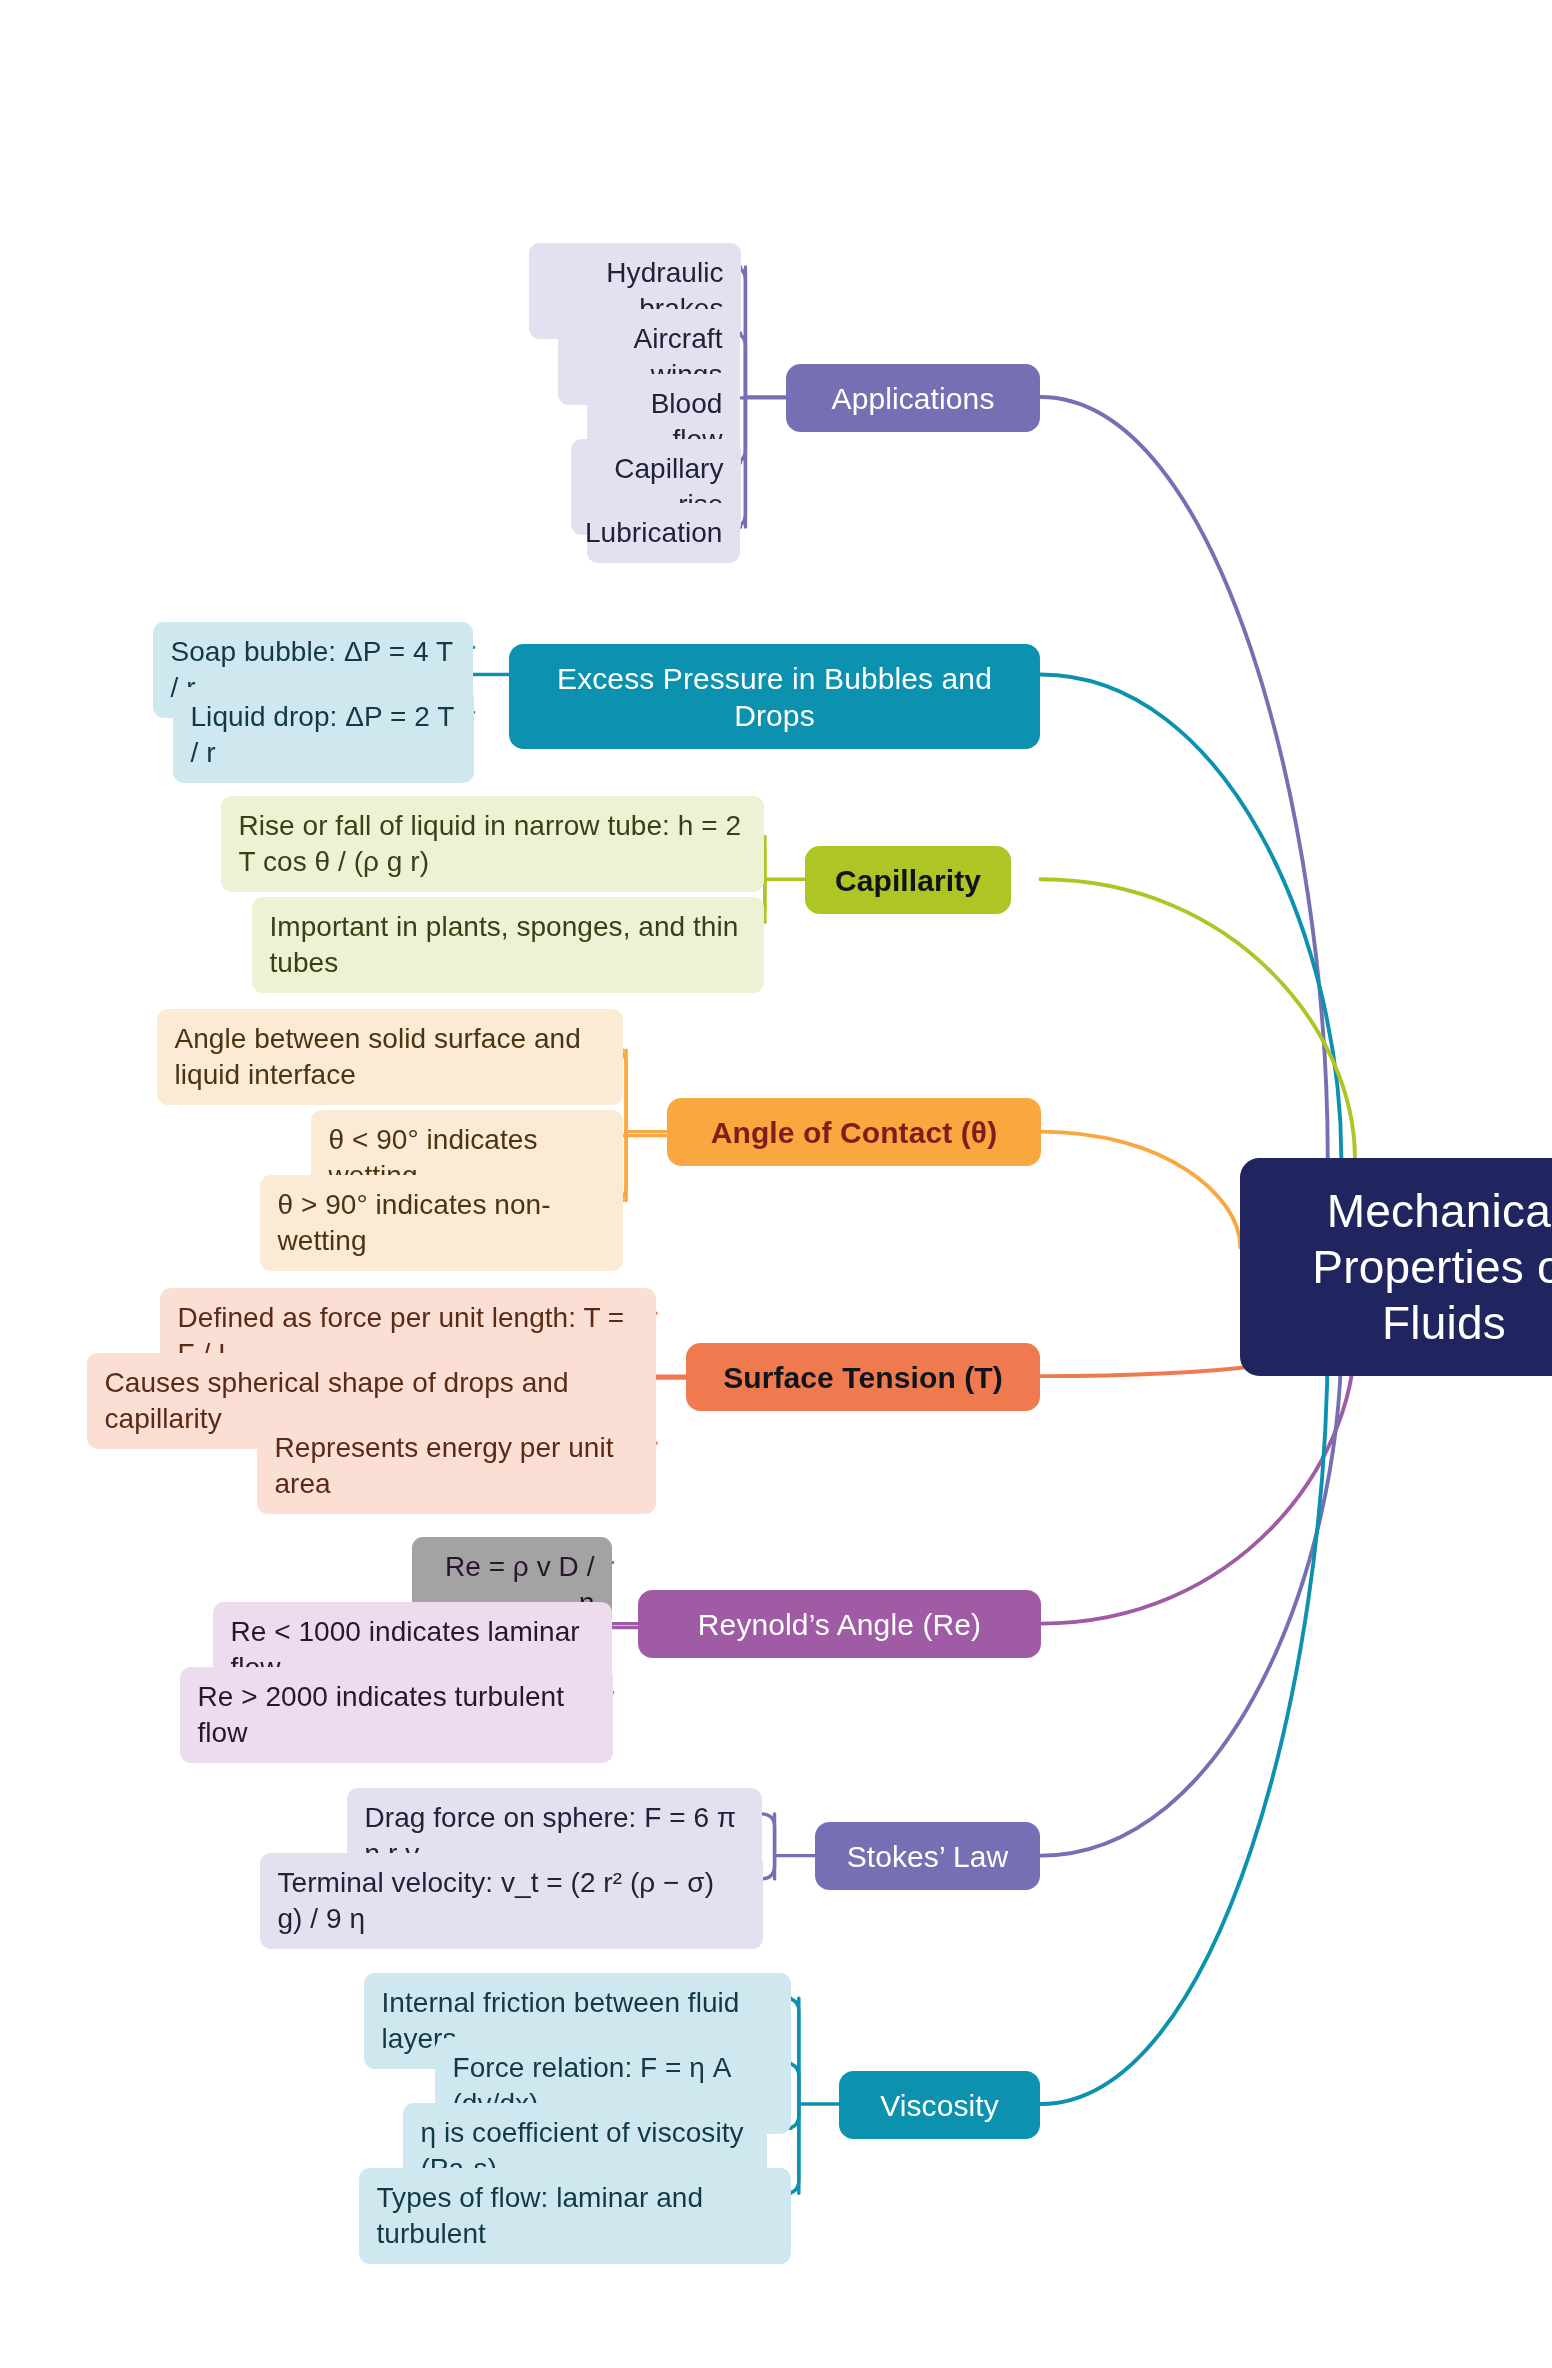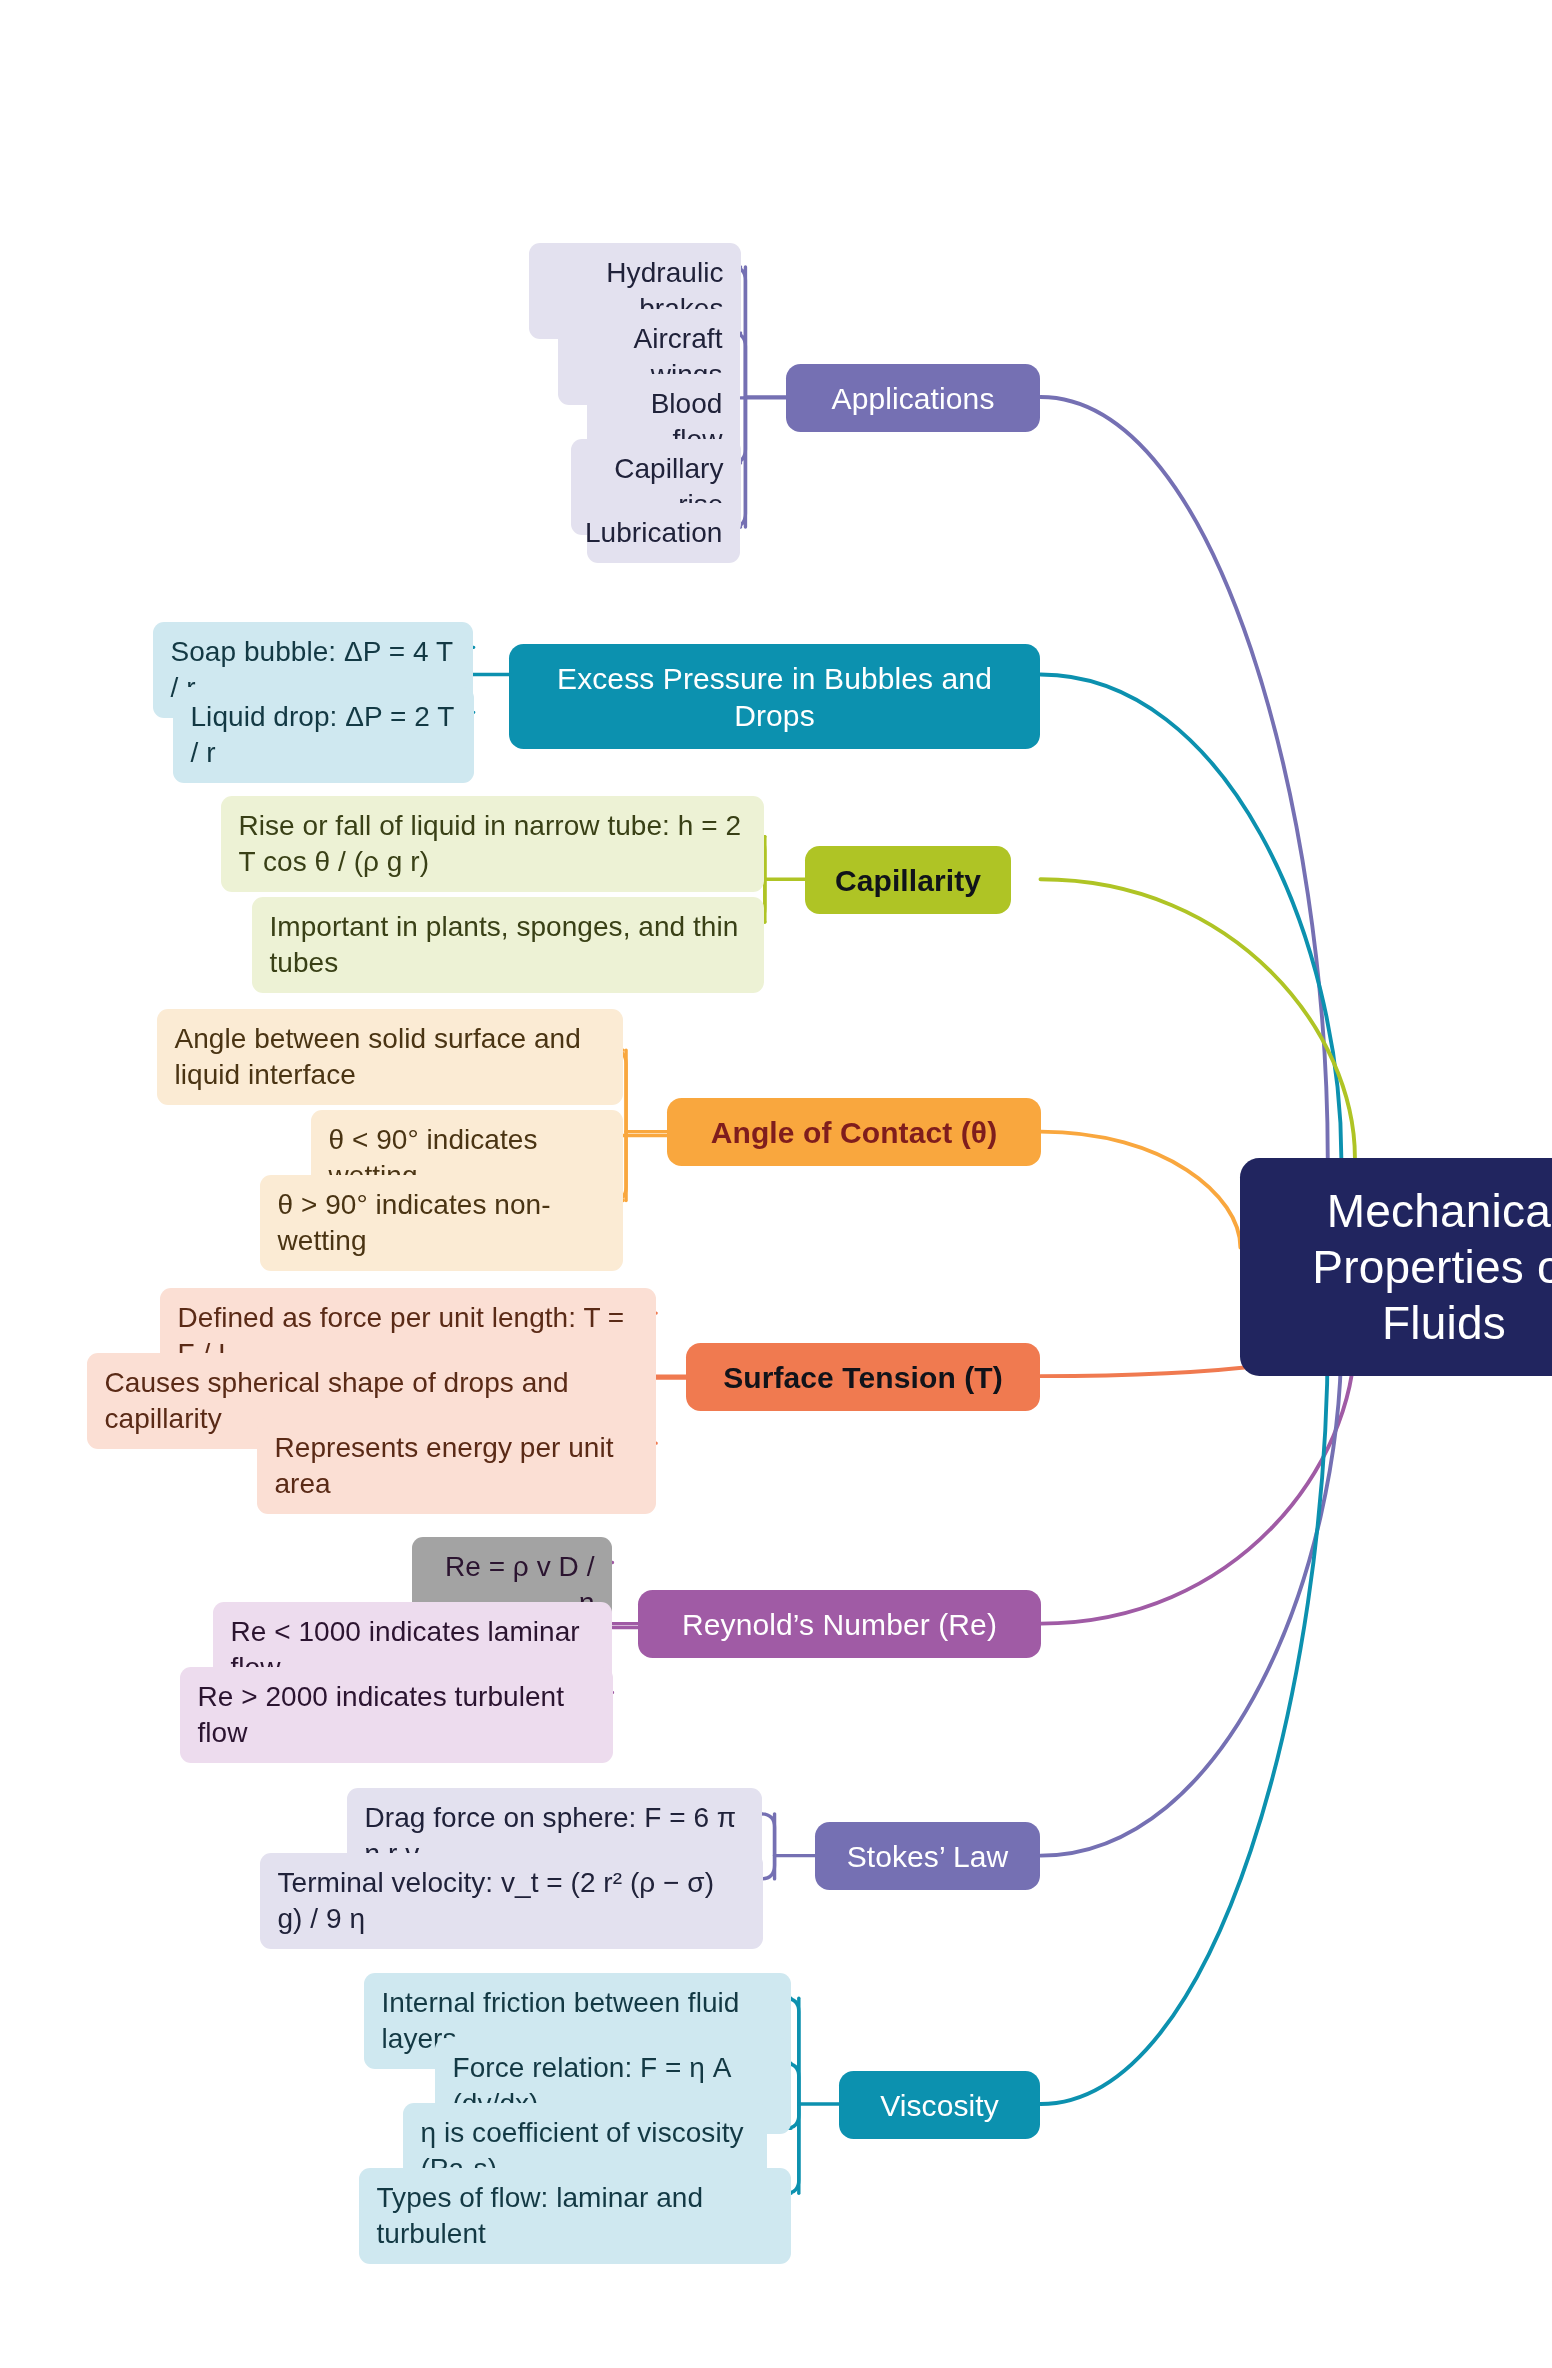--- a/index.html
+++ b/index.html
@@ -139,21 +139,21 @@
     <div class="node leaf align-left" style="left: 221px; top: 796px; width: 543px; min-height: 82px; background: rgb(237, 242, 213); color: rgb(57, 64, 22);">Rise or fall of liquid in narrow tube: h = 2 T cos θ / (ρ g r)</div>
     <div class="node leaf align-left" style="left: 252px; top: 897px; width: 512px; min-height: 50px; background: rgb(237, 242, 213); color: rgb(57, 64, 22);">Important in plants, sponges, and thin tubes</div>
     <div class="node branch dark-text" style="left: 667px; top: 1098px; width: 374px; min-height: 66px; background: rgb(249, 167, 62); color: #7f1d1d;">Angle of Contact (θ)</div>
     <div class="node leaf align-left" style="left: 157px; top: 1009px; width: 466px; min-height: 82px; background: rgb(251, 235, 212); color: rgb(74, 52, 19);">Angle between solid surface and liquid interface</div>
     <div class="node leaf align-left" style="left: 311px; top: 1110px; width: 312px; min-height: 50px; background: rgb(251, 235, 212); color: rgb(74, 52, 19);">θ &lt; 90° indicates wetting</div>
     <div class="node leaf align-left" style="left: 260px; top: 1175px; width: 363px; min-height: 50px; background: rgb(251, 235, 212); color: rgb(74, 52, 19);">θ &gt; 90° indicates non-wetting</div>
     <div class="node leaf align-left" style="left: 160px; top: 1288px; width: 496px; min-height: 50px; background: rgb(251, 223, 212); color: rgb(90, 42, 22);">Defined as force per unit length: T = F / L</div>
     <div class="node branch dark-text" style="left: 686px; top: 1343px; width: 354px; min-height: 66px; background: rgb(240, 122, 80); color: rgb(16, 19, 26);">Surface Tension (T)</div>
     <div class="node leaf align-left" style="left: 87px; top: 1353px; width: 569px; min-height: 50px; background: rgb(251, 223, 212); color: rgb(90, 42, 22);">Causes spherical shape of drops and capillarity</div>
     <div class="node leaf align-left" style="left: 257px; top: 1418px; width: 399px; min-height: 50px; background: rgb(251, 223, 212); color: rgb(90, 42, 22);">Represents energy per unit area</div>
-    <div class="node branch light-text" style="left: 638px; top: 1590px; width: 403px; min-height: 66px; background: rgb(160, 91, 165); color: rgb(255, 255, 255);">Reynold’s Number (Re)</div>
+    <div class="node branch light-text" style="left: 638px; top: 1590px; width: 403px; min-height: 66px; background: rgb(160, 91, 165); color: rgb(255, 255, 255);">Reynold’s Angle (Re)</div>
     <div class="node leaf align-right" style="left: 412px; top: 1537px; width: 200px; min-height: 50px; background: #a3a3a3; color: rgb(43, 20, 48);">Re = ρ v D / η</div>
     <div class="node leaf align-left" style="left: 213px; top: 1602px; width: 399px; min-height: 50px; background: rgb(237, 220, 238); color: rgb(43, 20, 48);">Re &lt; 1000 indicates laminar flow</div>
     <div class="node leaf align-left" style="left: 180px; top: 1667px; width: 433px; min-height: 50px; background: rgb(237, 220, 238); color: rgb(43, 20, 48);">Re &gt; 2000 indicates turbulent flow</div>
     <div class="node branch light-text" style="left: 815px; top: 1822px; width: 225px; min-height: 66px; background: rgb(117, 112, 179); color: #ffffff;">Stokes’ Law</div>
     <div class="node leaf align-left" style="left: 347px; top: 1788px; width: 415px; min-height: 50px; background: rgb(227, 225, 239); color: rgb(32, 34, 58);">Drag force on sphere: F = 6 π η r v</div>
     <div class="node leaf align-left" style="left: 260px; top: 1853px; width: 503px; min-height: 50px; background: rgb(227, 225, 239); color: rgb(32, 34, 58);">Terminal velocity: v_t = (2 r² (ρ − σ) g) / 9 η</div>
     <div class="node branch light-text" style="left: 839px; top: 2071px; width: 201px; min-height: 66px; background: rgb(12, 145, 175); color: rgb(255, 255, 255);">Viscosity</div>
     <div class="node leaf align-left" style="left: 364px; top: 1973px; width: 427px; min-height: 50px; background: rgb(207, 232, 240); color: rgb(19, 57, 68);">Internal friction between fluid layers</div>
     <div class="node leaf align-left" style="left: 435px; top: 2038px; width: 356px; min-height: 50px; background: rgb(207, 232, 240); color: rgb(19, 57, 68);">Force relation: F = η A (dv/dx)</div>
     <div class="node leaf align-left" style="left: 403px; top: 2103px; width: 364px; min-height: 50px; background: rgb(207, 232, 240); color: rgb(19, 57, 68);">η is coefficient of viscosity (Pa·s)</div>

